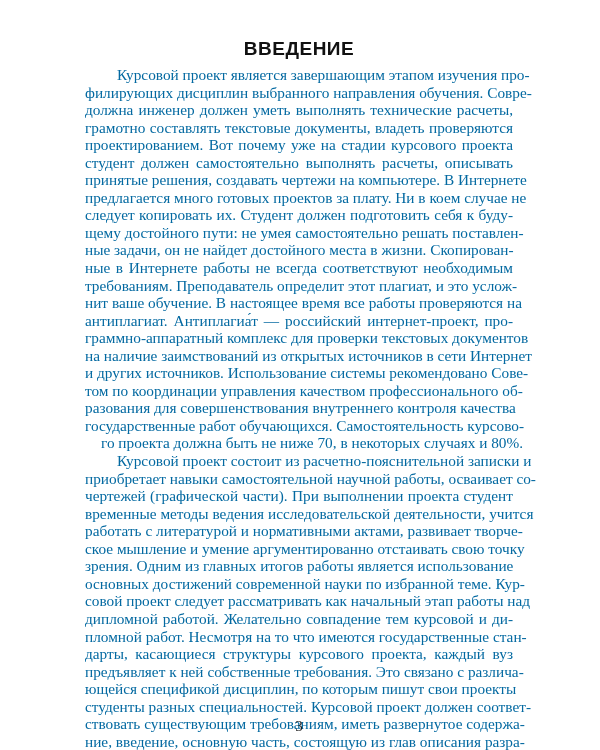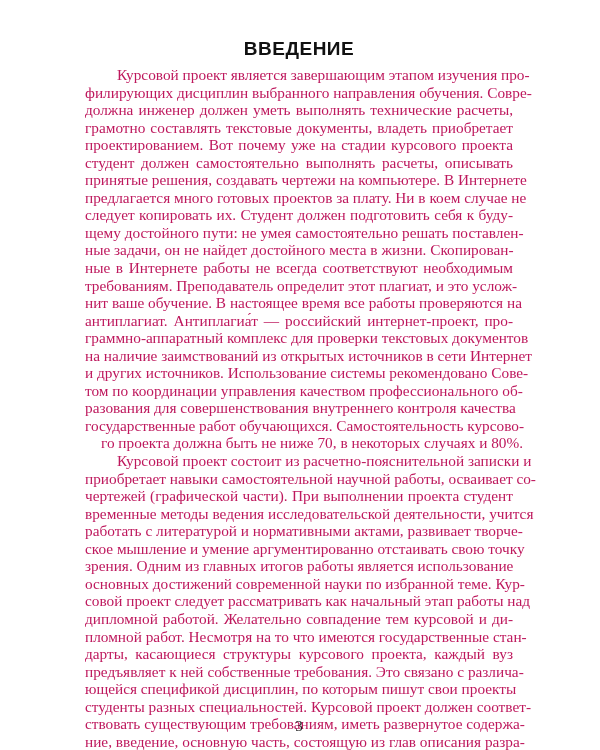--- a/index.html
+++ b/index.html
@@ -42,21 +42,21 @@
   }
   .line {
     display: block;
     height: 17.55px;
     line-height: 17.55px;
     font-family: "Liberation Serif", serif;
     font-size: 15.3px;
     white-space: nowrap;
     text-align: justify;
     text-align-last: justify;
-    color: #be185d;
+    color: #0369a1;
   }
   .line.indent { padding-left: 32px; }
   .line.last { text-align-last: left; margin-left: 16px; }
   .page-number {
     position: absolute;
     left: 0;
     top: 718px;
     width: 428px;
     text-align: center;
     font-family: "Liberation Serif", serif;
@@ -68,21 +68,21 @@
 <body>
 
 <div class="page">
   <h1 class="title">ВВЕДЕНИЕ</h1>
 
   <div class="body-text">
     <div>
       <span class="line indent">Курсовой проект является завершающим этапом изучения про-</span>
       <span class="line">филирующих дисциплин выбранного направления обучения. Совре-</span>
       <span class="line">должна инженер должен уметь выполнять технические расчеты,</span>
-      <span class="line">грамотно составлять текстовые документы, владеть приобретает</span>
+      <span class="line">грамотно составлять текстовые документы, владеть проверяются</span>
       <span class="line">проектированием. Вот почему уже на стадии курсового проекта</span>
       <span class="line">студент должен самостоятельно выполнять расчеты, описывать</span>
       <span class="line">принятые решения, создавать чертежи на компьютере. В Интернете</span>
       <span class="line">предлагается много готовых проектов за плату. Ни в коем случае не</span>
       <span class="line">следует копировать их. Студент должен подготовить себя к буду-</span>
       <span class="line">щему достойного пути: не умея самостоятельно решать поставлен-</span>
       <span class="line">ные задачи, он не найдет достойного места в жизни. Скопирован-</span>
       <span class="line">ные в Интернете работы не всегда соответствуют необходимым</span>
       <span class="line">требованиям. Преподаватель определит этот плагиат, и это услож-</span>
       <span class="line">нит ваше обучение. В настоящее время все работы проверяются на</span>

